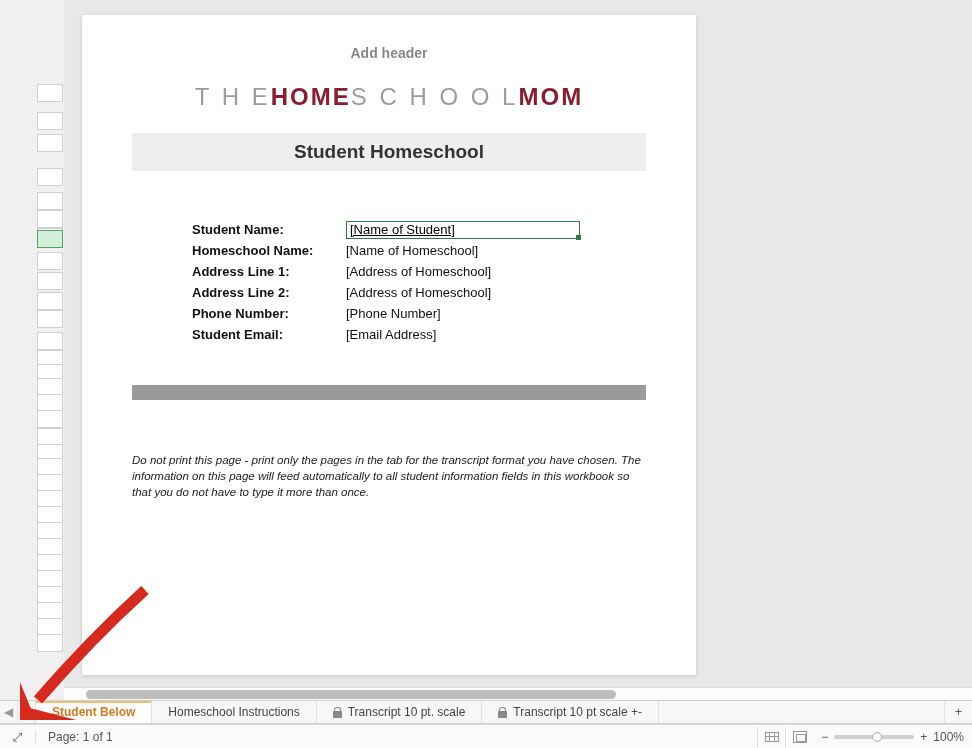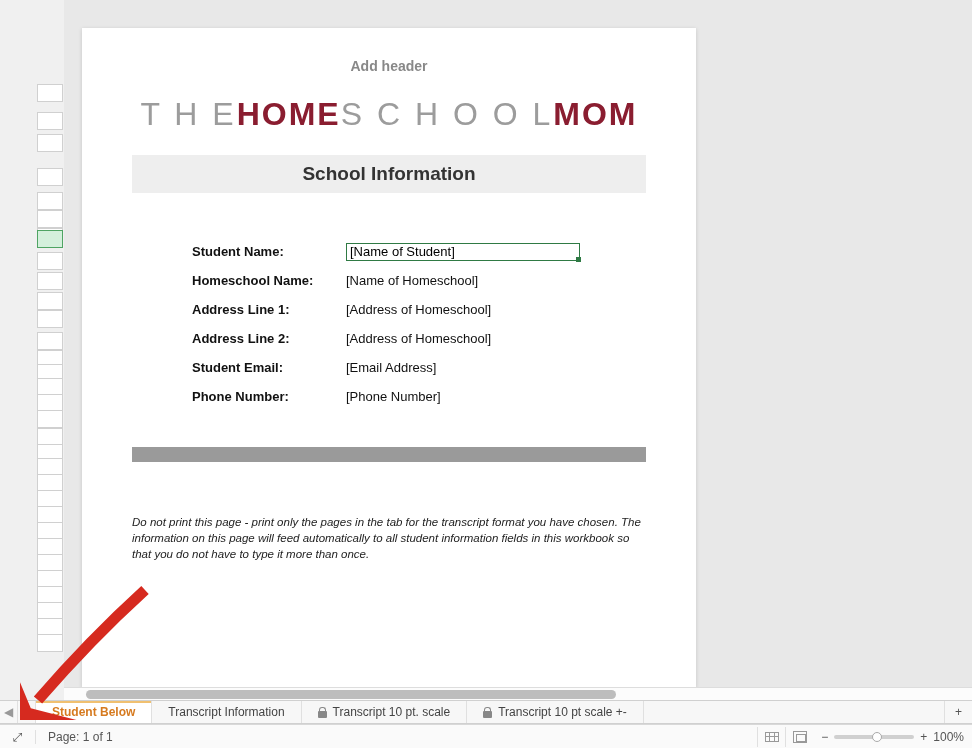--- a/index.html
+++ b/index.html
@@ -44,37 +44,37 @@
 }
 .canvas {
   flex: 1;
   background: #e8e8e8;
   position: relative;
   overflow: hidden;
 }
 .page {
   position: absolute;
   left: 18px;
-  top: 28px;
+  top: 15px;
   width: 614px;
   height: 660px;
   background: #fff;
   box-shadow: 0 1px 4px rgba(0,0,0,0.15);
   padding: 30px 50px;
 }
 .add-header {
   text-align: center;
   color: #888;
   font-size: 14px;
   font-weight: 600;
   margin-bottom: 22px;
 }
 .logo {
   text-align: center;
-  font-size: 32px;
+  font-size: 24px;
   letter-spacing: 3px;
   color: #9c9c9c;
 }
 .logo .em { color: #8a1d30; font-weight: 700; letter-spacing: 2px; }
 .subtitle {
   text-align: center;
   color: #888;
   font-size: 19px;
   font-weight: 700;
   margin-top: 12px;
@@ -90,38 +90,38 @@
 }
 .form-area {
   margin-top: 48px;
   margin-left: 60px;
 }
 .form-row {
   display: flex;
   align-items: center;
   height: 21px;
   font-size: 13px;
-  margin-top: 8px;
 }
 .form-row .label {
   width: 154px;
   font-weight: 700;
   color: #111;
 }
 .form-row .val {
   color: #111;
 }
 .form-row .sel-cell {
   width: 234px;
   height: 18px;
   border: 1.5px solid #2f7a44;
   padding: 0 3px;
   display: flex;
   align-items: center;
   position: relative;
+  text-decoration: underline;
 }
 .form-row .sel-cell::after {
   content: "";
   position: absolute;
   right: -2px; bottom: -2px;
   width: 5px; height: 5px;
   background: #2f7a44;
 }
 .gray-bar {
   background: #9a9a9a;
@@ -368,45 +368,45 @@
       <div class="rowlabel" style="top: 637px;">32</div>
       <div class="rowbox" style="top: 634px;"></div>
     </div>
 
   <div class="canvas">
     <div class="page">
       <div class="add-header">Add header</div>
       <div class="logo">
         <span>T H E</span><span class="em">HOME</span><span>S C H O O L</span><span class="em">MOM</span>
       </div>
-      <div class="section-banner">School Information</div>
+      <div class="section-banner">Student Homeschool</div>
       <div class="form-area" id="formarea">
           <div class="form-row">
             <div class="label">Student Name:</div>
             <div class="sel-cell">[Name of Student]</div>
           </div>
           <div class="form-row">
             <div class="label">Homeschool Name:</div>
             <div class="val">[Name of Homeschool]</div>
           </div>
           <div class="form-row">
             <div class="label">Address Line 1:</div>
             <div class="val">[Address of Homeschool]</div>
           </div>
           <div class="form-row">
             <div class="label">Address Line 2:</div>
             <div class="val">[Address of Homeschool]</div>
           </div>
           <div class="form-row">
+            <div class="label">Phone Number:</div>
+            <div class="val">[Phone Number]</div>
+          </div>
+          <div class="form-row">
             <div class="label">Student Email:</div>
             <div class="val">[Email Address]</div>
-          </div>
-          <div class="form-row">
-            <div class="label">Phone Number:</div>
-            <div class="val">[Phone Number]</div>
           </div>
         </div>
       <div class="gray-bar"></div>
       <div class="note">Do not print this page - print only the pages in the tab for the transcript format you have chosen. The information on this page will feed automatically to all student information fields in this workbook so that you do not have to type it more than once.</div>
     </div>
 
 
     <div class="hscroll">
       <div class="thumb"></div>
     </div>
@@ -423,21 +423,21 @@
 </svg>
 
 <div class="tabs-bar">
   <div class="navbtn">◀</div>
   <div class="navbtn">▶</div>
   <div id="tabstrip" style="display:flex; flex:1; overflow:hidden;">
       <div class="tab active">
         <span>Student Below</span>
       </div>
       <div class="tab">
-        <span>Transcript Information</span>
+        <span>Homeschool Instructions</span>
       </div>
       <div class="tab">
         <span class="lock-icon"></span>
         <span>Transcript 10 pt. scale</span>
       </div>
       <div class="tab">
         <span class="lock-icon"></span>
         <span>Transcript 10 pt scale +-</span>
       </div>
     </div>

